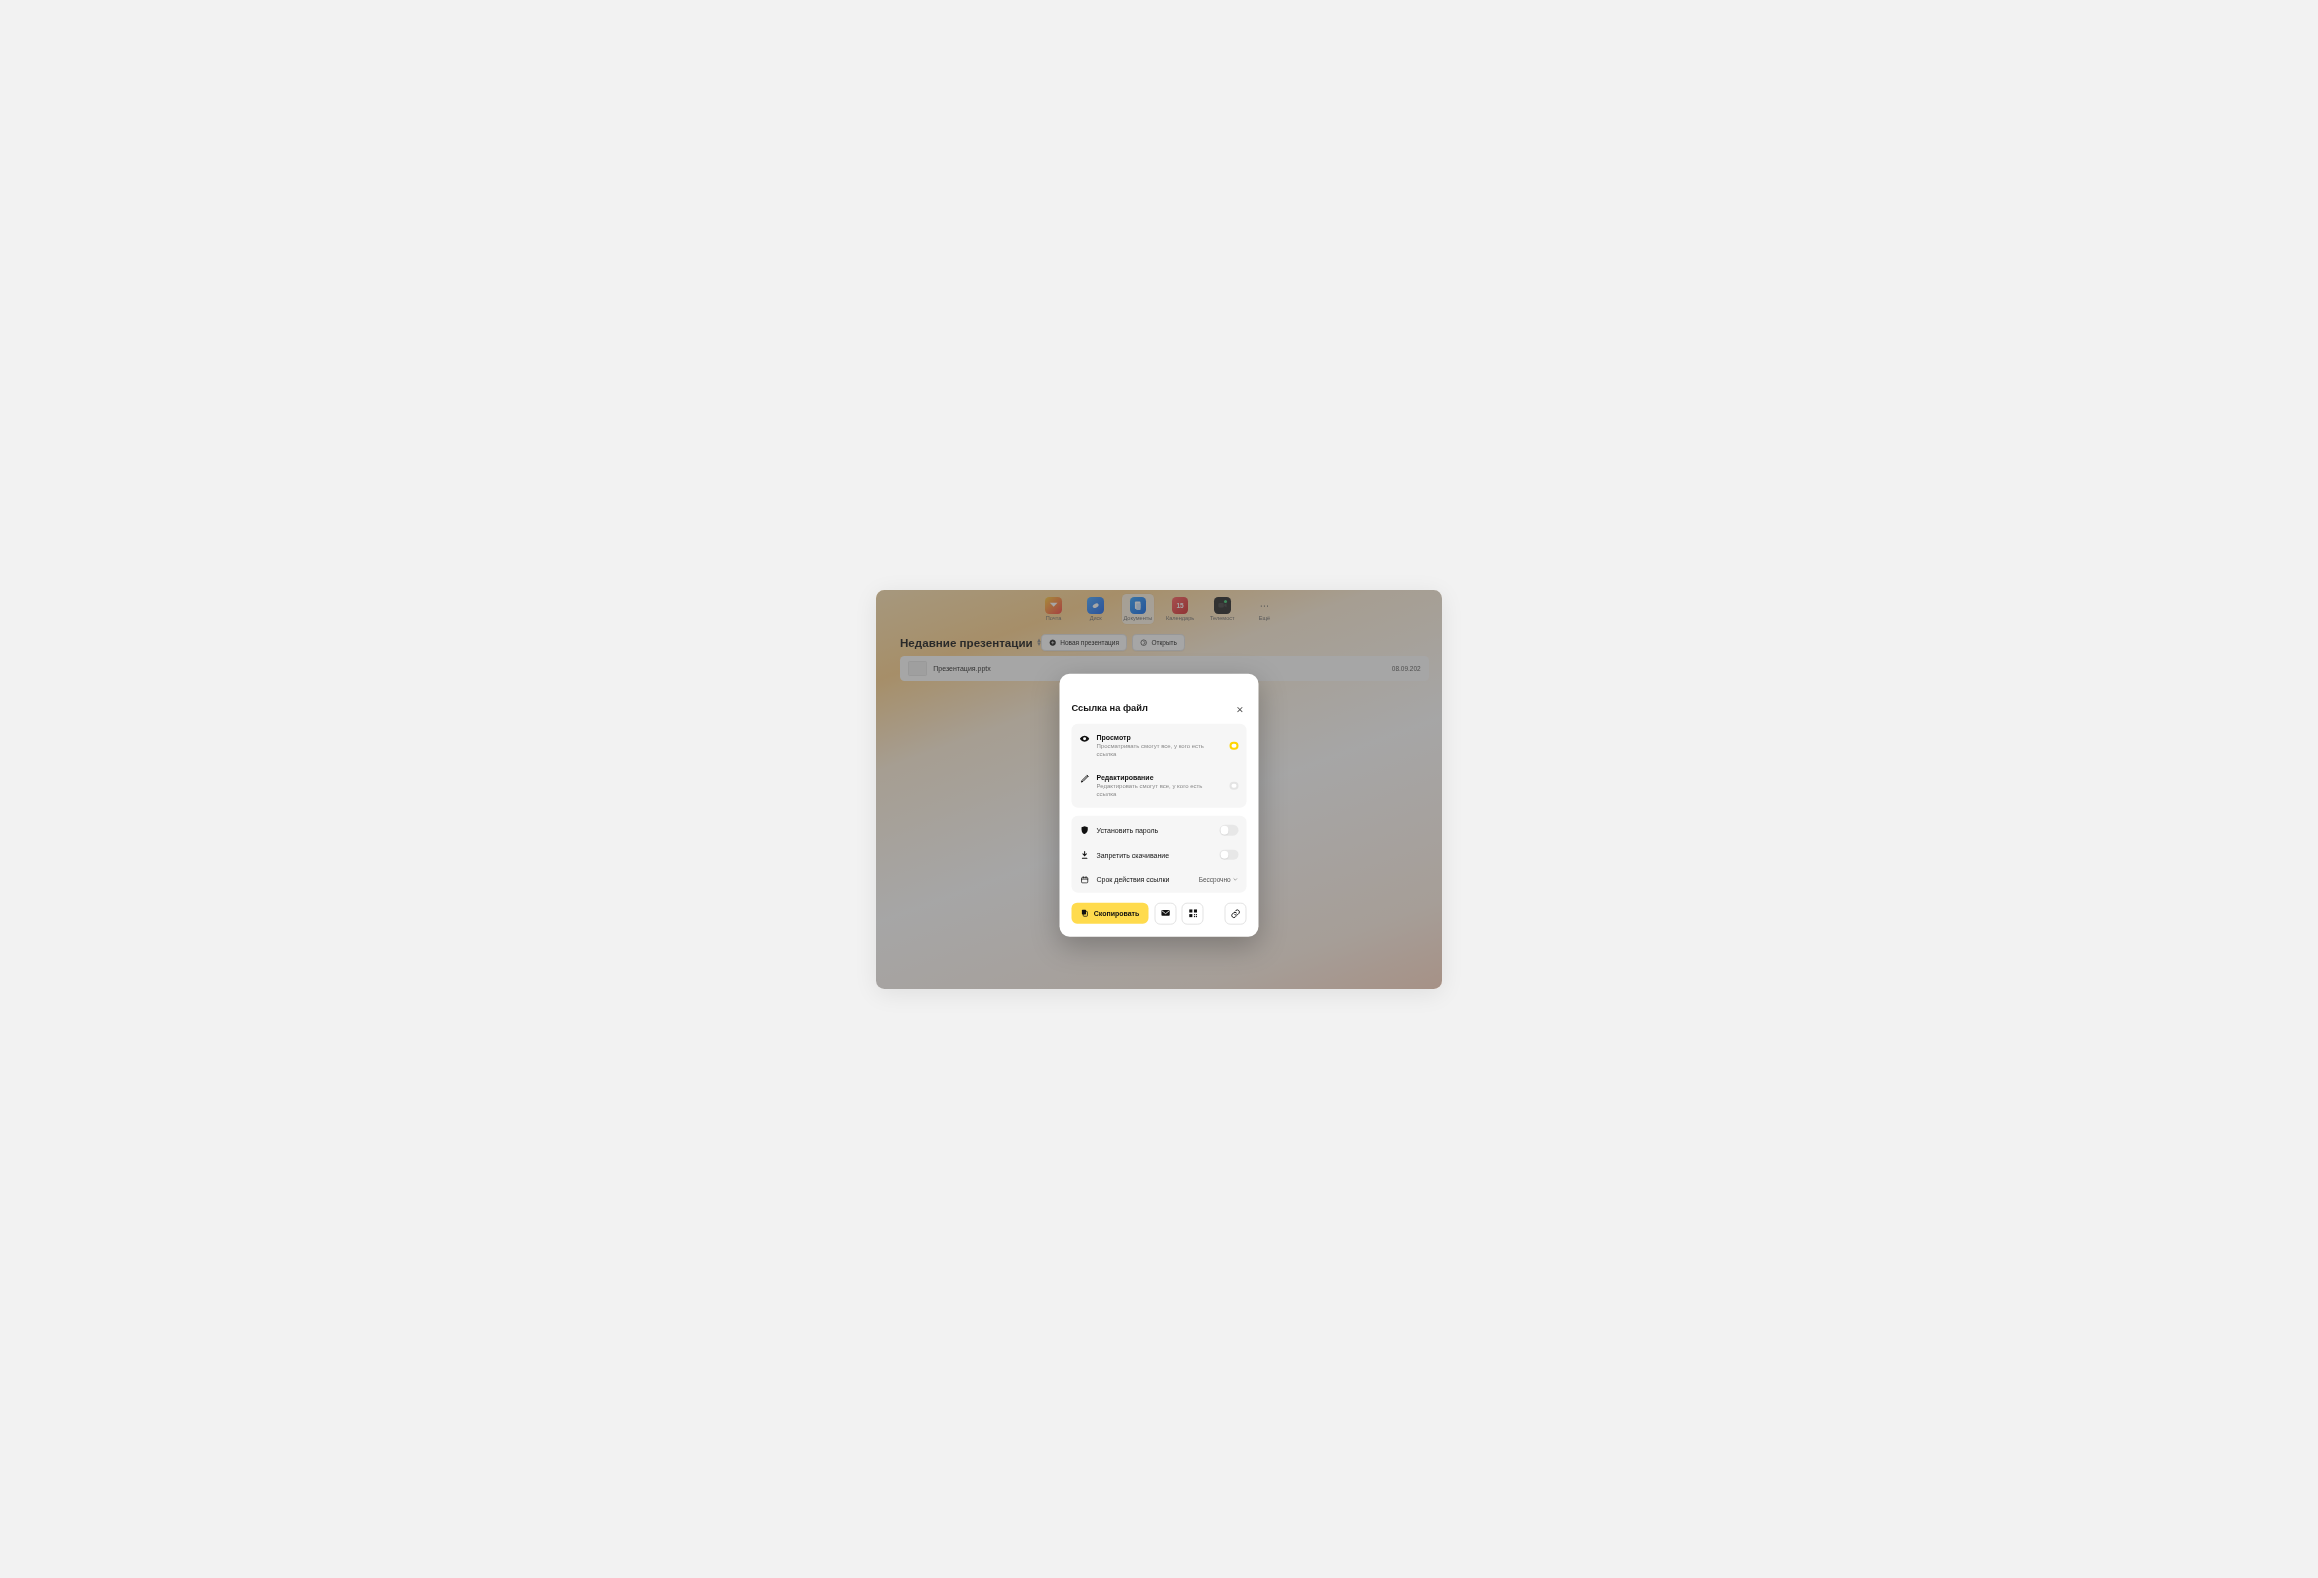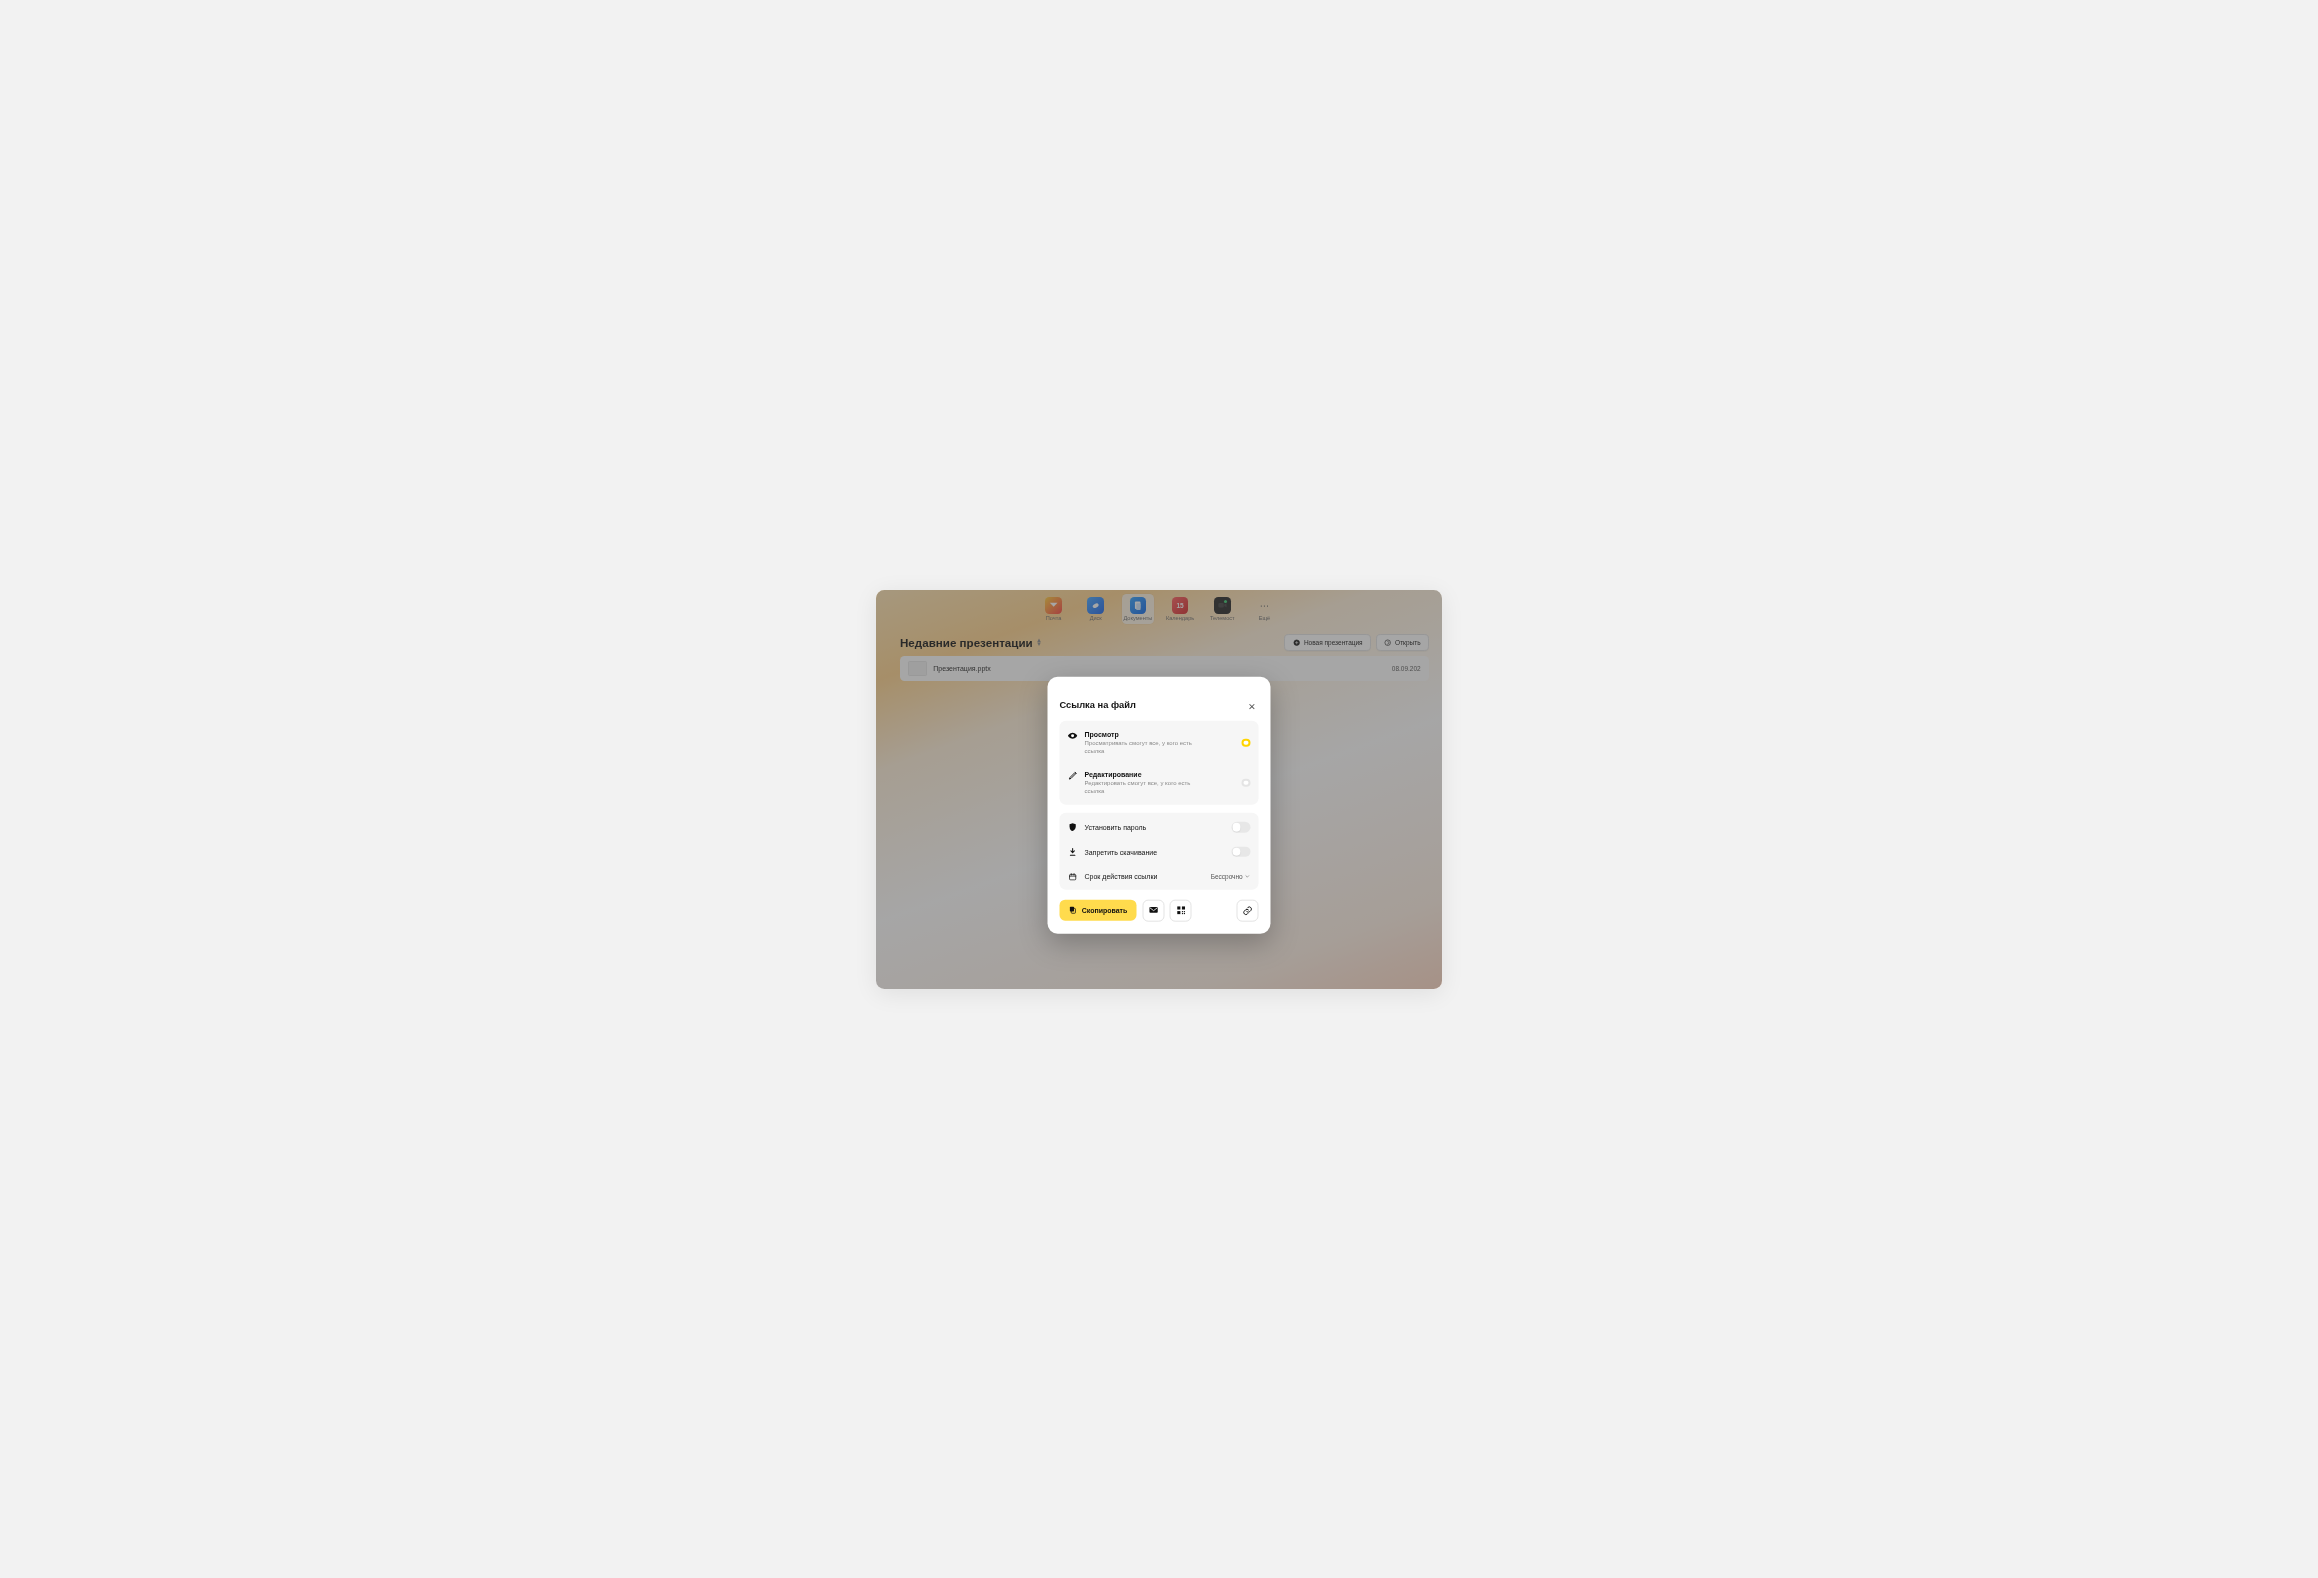--- a/index.html
+++ b/index.html
@@ -60,21 +60,21 @@
   .ic-tele   { background: #222; position: relative; }
   .ic-tele::after { content:""; position:absolute; top:3.2px; right:3.2px; width:3.2px; height:3.2px; border-radius:50%; background:#37c86e; }
   .ic-more   { background: transparent; color:#666; border:none; font-size:9.3px; }
   
   .page {
     position: relative;
     padding: 7.4px 13px 13px 24px;
     z-index: 1;
   }
   .page-head {
-    display:flex; align-items:center; justify-content:space-between;
+    display:flex; align-items:center; justify-content:flex-start;
     margin-bottom: 5px;
   }
   .page-title-wrap { display:flex; align-items:center; gap:4.6px; }
   .page-title { font-size: 11.6px; font-weight: 700; color:#111; }
   .sort-arrows { color:#888; font-size:7px; line-height:0.6; display:flex; flex-direction:column;}
   .page-actions { display:flex; gap:4.6px; }
   .btn {
     display:inline-flex; align-items:center; gap:3.7px;
     background:#fff; border:0.5px solid #e3e3e3; border-radius:4.6px;
     padding:4.2px 7.4px; font-size:6.5px; color:#111; cursor:pointer;
@@ -90,22 +90,22 @@
   .file-name { font-size:7px; color:#222; }
   .file-date { font-size:6.5px; color:#555; }
   
   .overlay {
     position:absolute; inset:0; background:rgba(70,70,70,0.48);
     z-index:5;
   }
   .modal {
     position:absolute; z-index:6;
     left:50%; top:54%; transform:translate(-50%,-50%);
-    width:223px; background:#fff; border-radius:10.2px;
-    padding:23px 12px 12px;
+    width:199px; background:#fff; border-radius:10.2px;
+    padding:29px 12px 12px;
     box-shadow: 0 9.3px 28px rgba(0,0,0,0.25);
   }
   .modal-head { display:flex; justify-content:space-between; align-items:flex-start; }
   .modal-title { font-size:9.3px; font-weight:700; color:#111; }
   .close-x { width:13px; height:13px; display:flex; align-items:center; justify-content:center; color:#555; cursor:pointer; font-size:9.3px; border-radius:2.8px;}
   .panel { background:#f6f6f6; border-radius:6.5px; margin-top:8.3px; padding:1.9px 0;}
   .opt {
     display:flex; align-items:flex-start; gap:6.5px;
     padding:7.4px 8.3px;
   }

